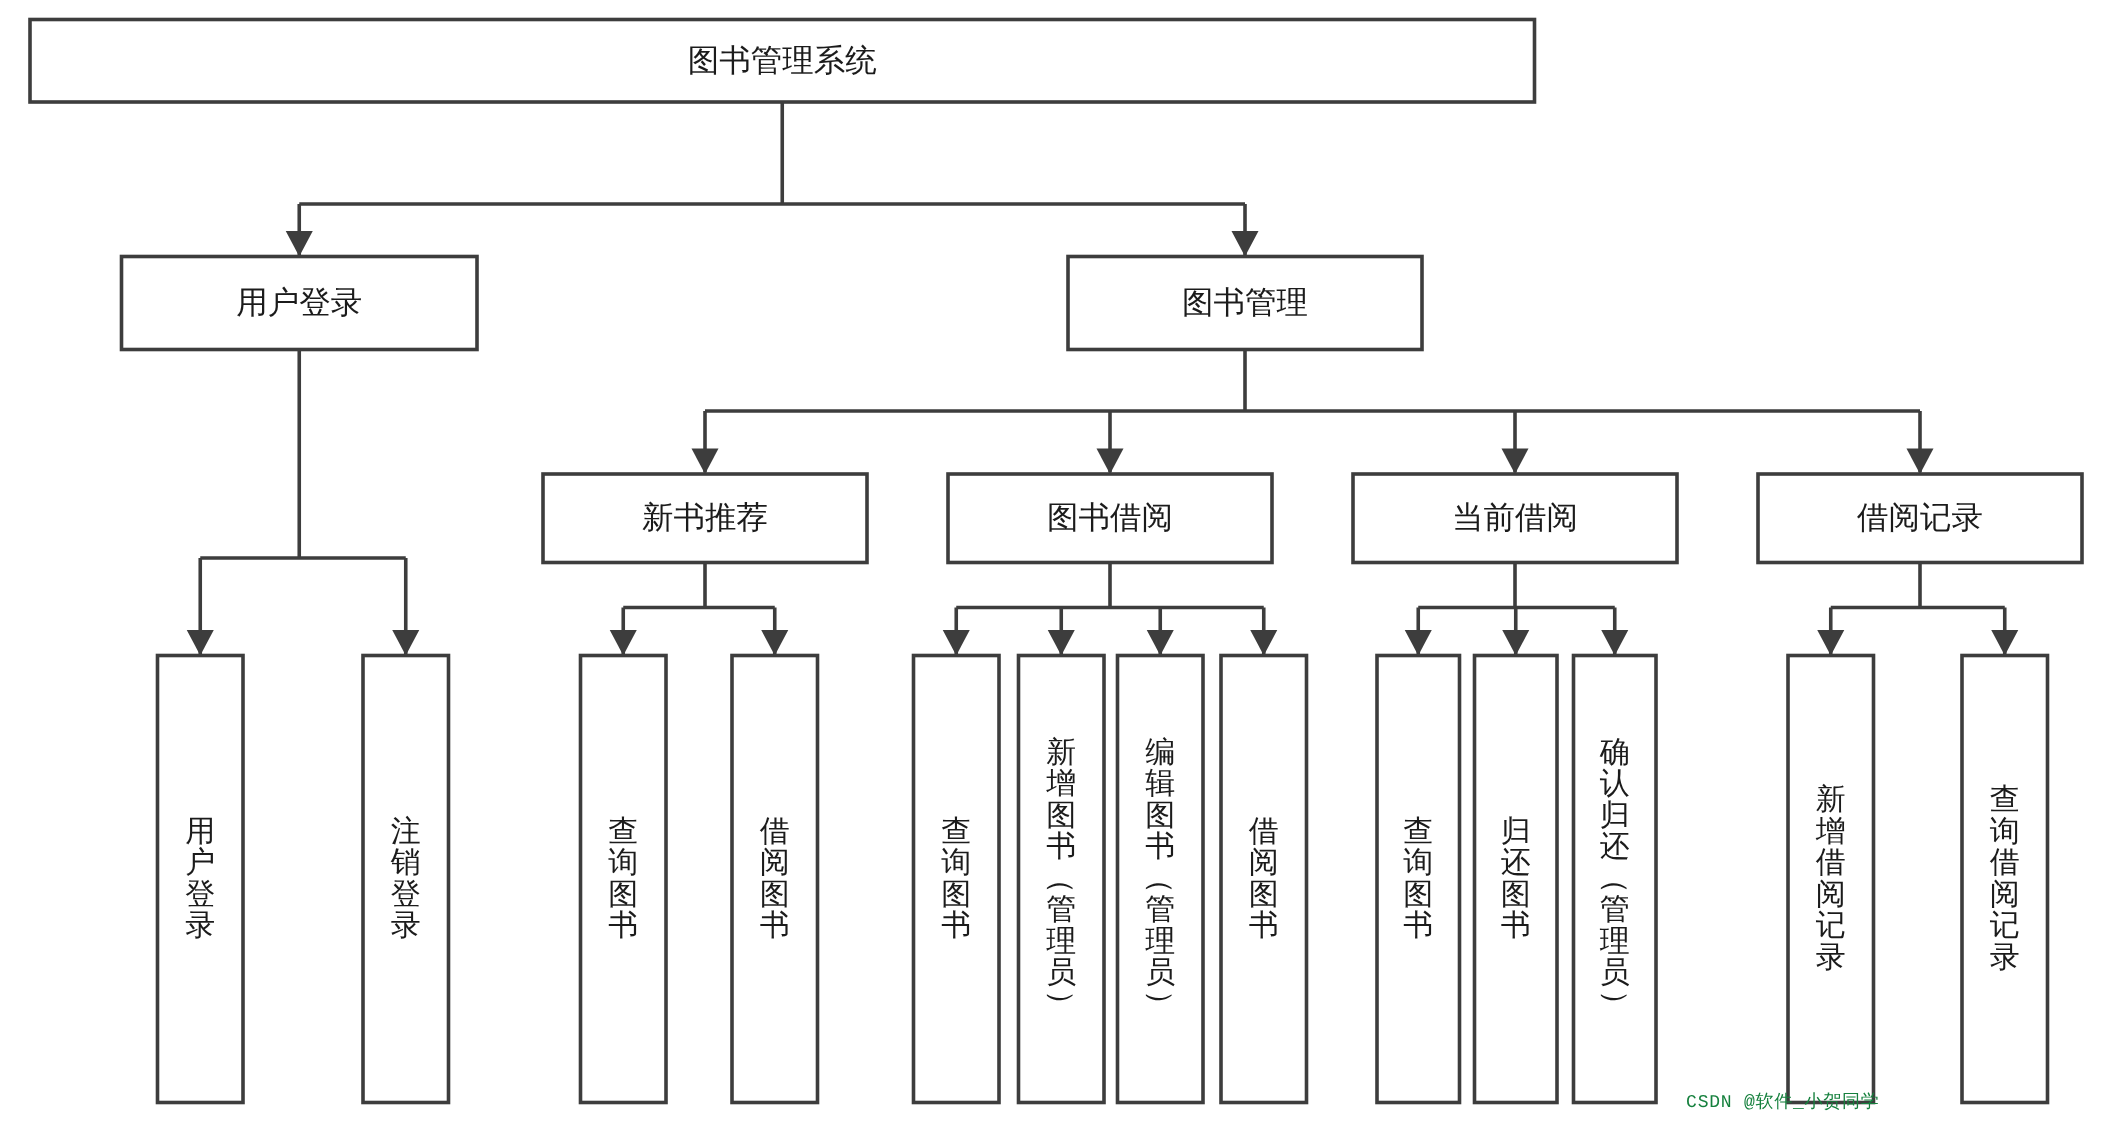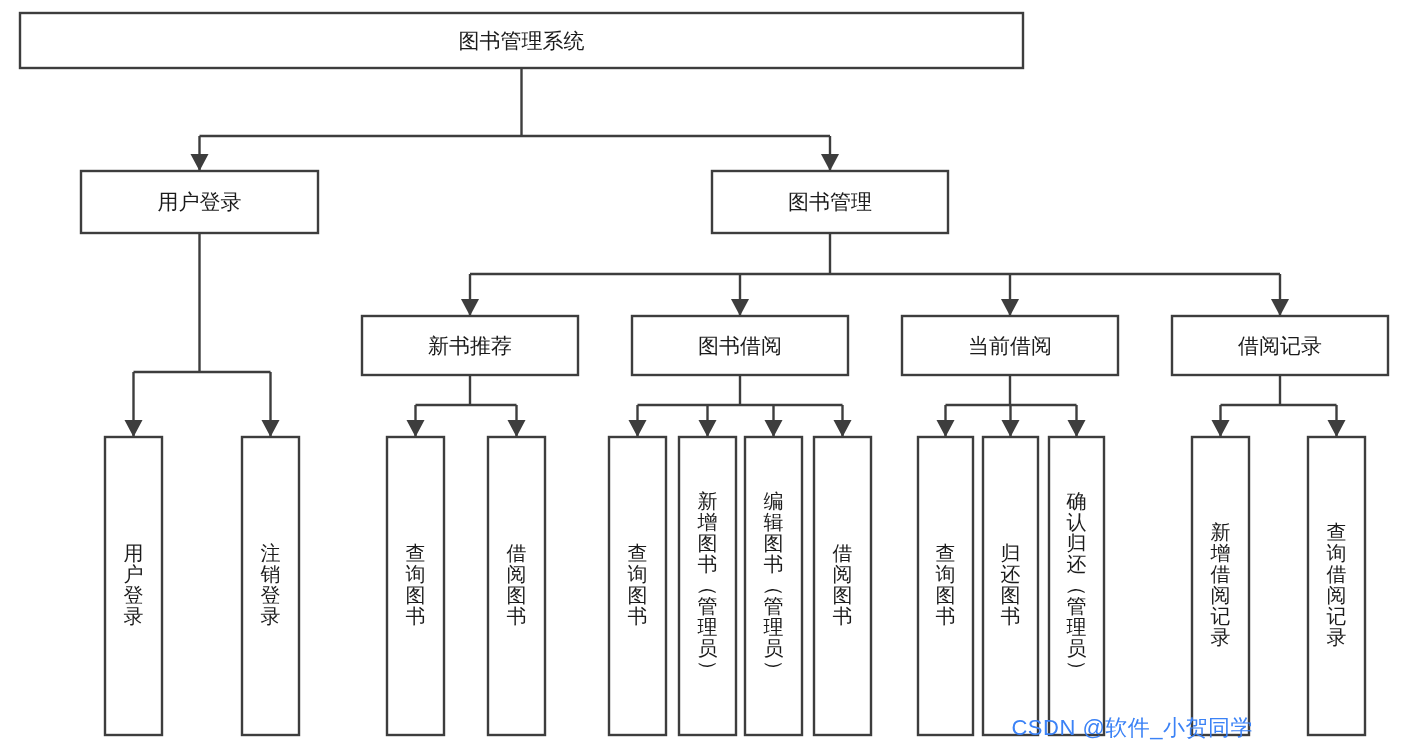--- a/index.html
+++ b/index.html
@@ -51,23 +51,23 @@
   .node-label-v {
     font-family: "DejaVu Sans", "Liberation Sans", sans-serif;
     font-size: 20px;
     fill: #1b1b1b;
     text-anchor: middle;
   }
   .watermark {
     position: absolute;
     right: 12px;
     bottom: 4px;
-    font-family: Liberation Sans, sans-serif;
-    font-size: 22px;
-    color: #3b82f6;
+    font-family: Liberation Mono, monospace;
+    font-size: 12px;
+    color: #15803d;
     white-space: nowrap;
     letter-spacing: 0.5px;
   }
 </style>
 </head>
 <body>
 
 <div id="diagram-root">
   <svg class="canvas" viewBox="0 0 1405 747">
     <g id="connector-layer">

